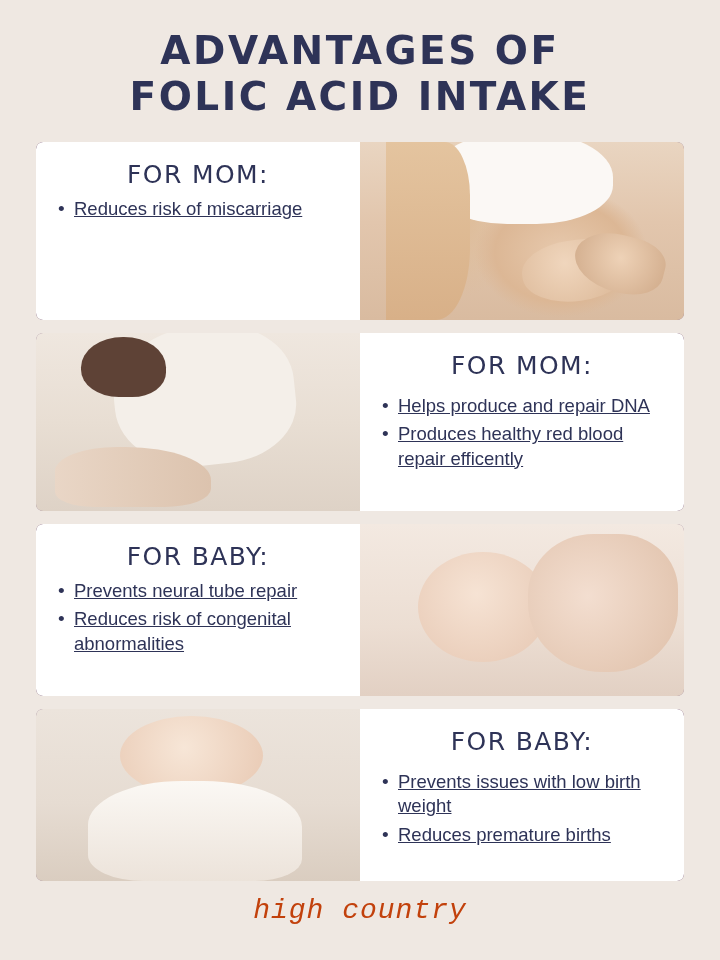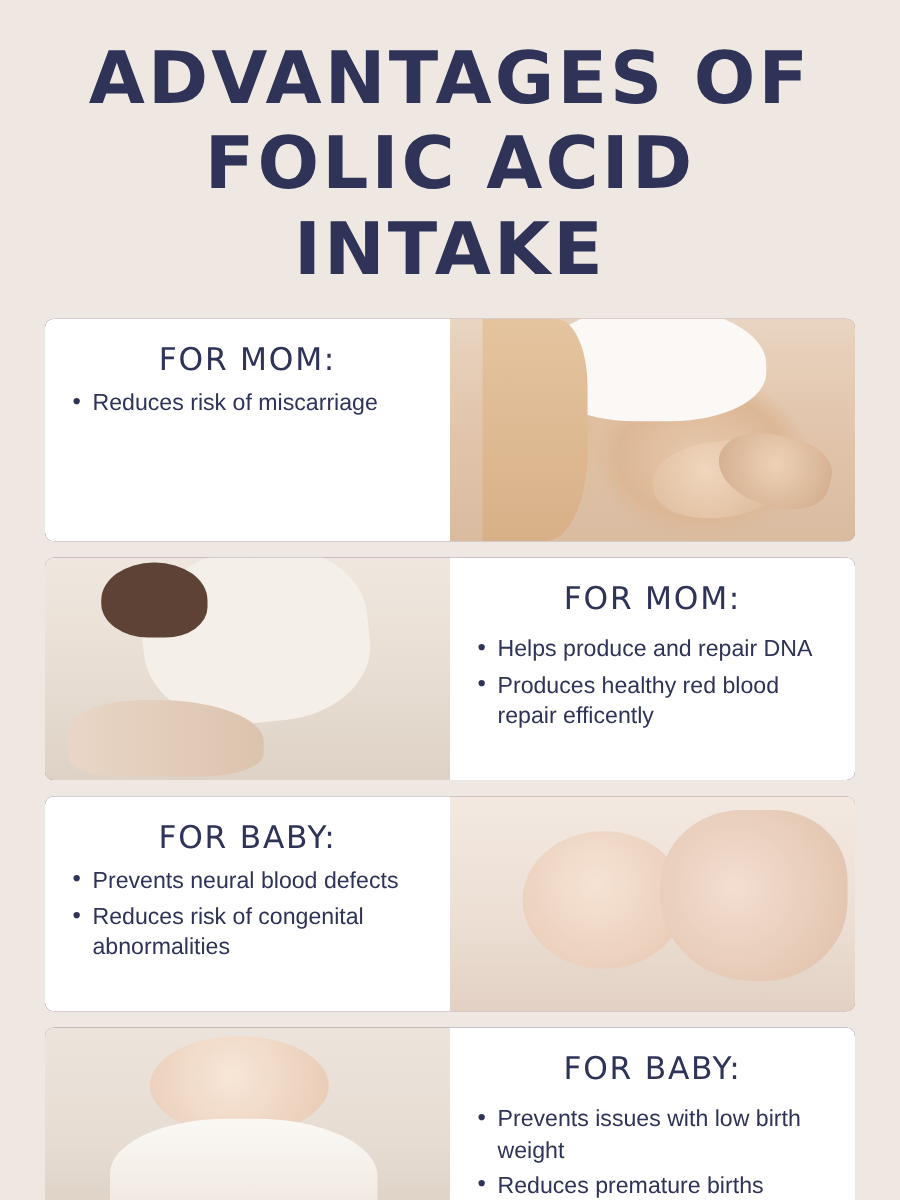--- a/index.html
+++ b/index.html
@@ -25,21 +25,21 @@
 
   
   .title-block {
     text-align: center;
     margin: 0 0 22px 0;
   }
   .title-line {
     font-family: "DejaVu Sans", sans-serif;
     font-weight: 700;
     color: #2e3357;
-    font-size: 58px;
+    font-size: 39px;
     letter-spacing: 2.5px;
     line-height: 1.18;
     text-transform: uppercase;
   }
 
   
   .rows {
     display: flex;
     flex-direction: column;
     gap: 13px;
@@ -88,20 +88,21 @@
     margin: 0;
     padding: 0;
   }
   .bullets li {
     position: relative;
     color: #2e3357;
     font-size: 18.5px;
     line-height: 1.32;
     padding-left: 18px;
     margin-bottom: 4px;
+    text-decoration: underline;
   }
   .bullets li::before {
     content: "\2022";
     position: absolute;
     left: 2px;
     top: -1px;
     font-size: 19px;
     line-height: 1.32;
   }
 
@@ -281,21 +282,21 @@
       </div>
       <div class="photo-panel photo-mom2">
         <div class="leg-shape"></div>
       </div>
     </div>
 
     <div class="row text-left baby-row">
       <div class="text-panel">
         <div class="panel-heading">FOR BABY:</div>
         <ul class="bullets">
-          <li>Prevents neural blood defects</li>
+          <li>Prevents neural tube repair</li>
           <li>Reduces risk of congenital abnormalities</li>
         </ul>
       </div>
       <div class="photo-panel photo-baby1">
         <div class="pacifier"></div>
       </div>
     </div>
 
     <div class="row text-right baby-row">
       <div class="text-panel">

